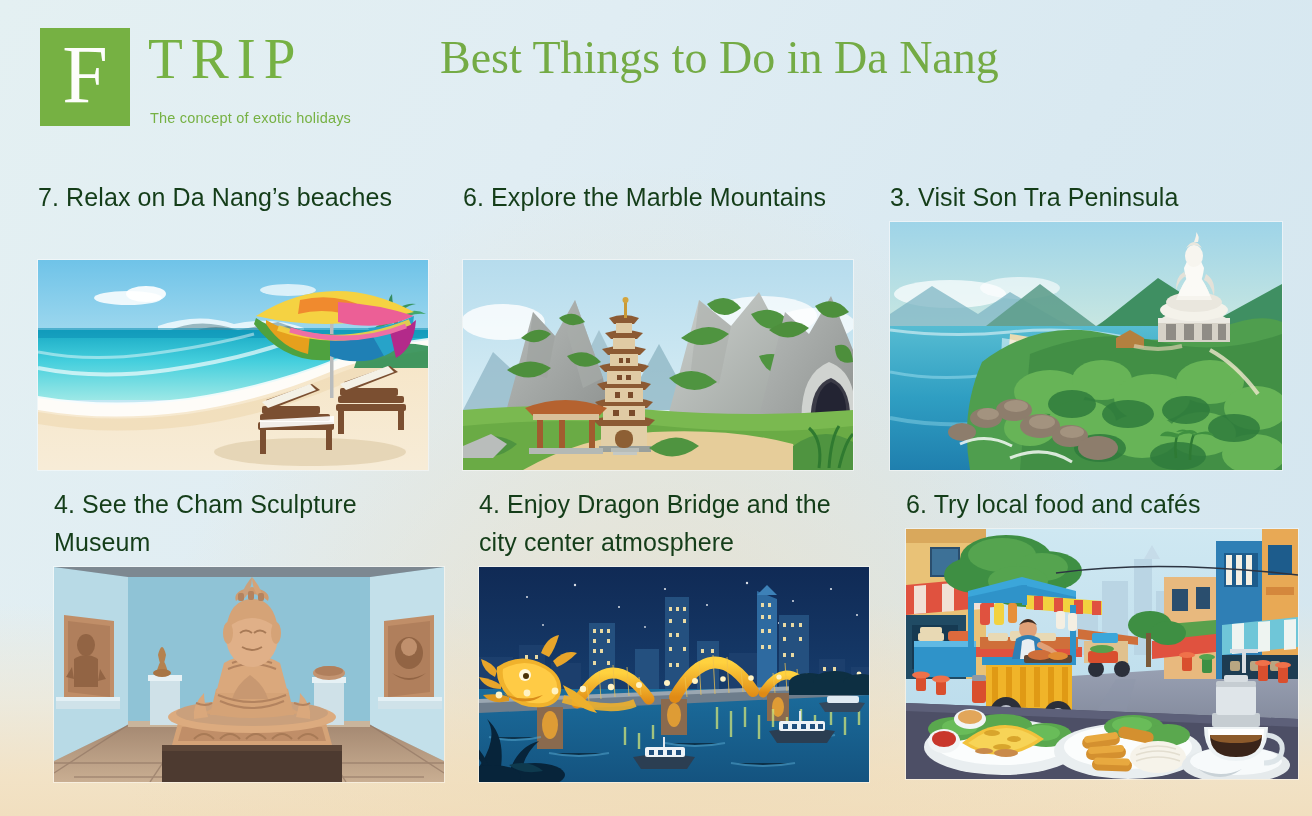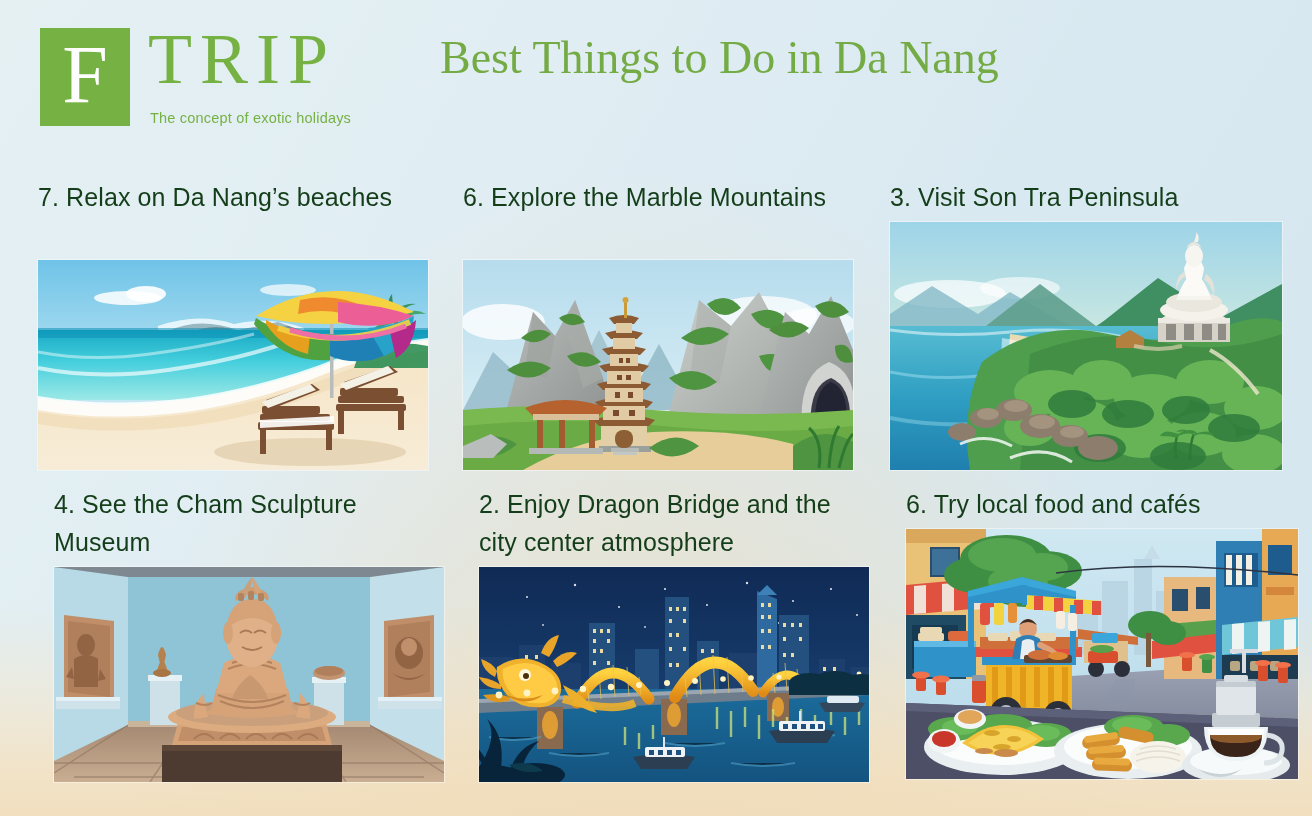--- a/index.html
+++ b/index.html
@@ -31,21 +31,21 @@
   .logo-mark{
     width:90px;height:98px;background:#76b143;
     display:flex;align-items:center;justify-content:center;
   }
   .logo-mark span{
     font-family:"Liberation Serif", serif;font-size:82px;line-height:1;
     color:#fdfdfb;font-weight:400;margin-top:-4px;
   }
   .logo-text{margin-left:18px;position:relative;}
   .logo-word{
-    font-family:"Liberation Serif", serif;font-size:72px;line-height:62px;
+    font-family:"Liberation Serif", serif;font-size:57px;line-height:62px;
     color:#76b143;letter-spacing:8px;font-weight:400;
   }
   .logo-tag{
     font-family:"Liberation Sans", sans-serif;font-size:14.5px;
     color:#76b143;letter-spacing:.2px;margin-top:20px;margin-left:2px;
   }
   .title{
     position:absolute;left:440px;top:30px;width:760px;text-align:left;
     font-family:"Liberation Serif", serif;font-size:46px;line-height:56px;
     color:#74ab45;font-weight:400;
@@ -537,21 +537,21 @@
             <g stroke="#b3835f" stroke-width="2" fill="none">
               <path d="M142 136 q10 4 16 0"></path>
                 <path d="M240 136 q10 4 16 0"></path>
             </g>
           </g>
         </svg>
       </div>
     </div>
 
     <div class="cell c2 r2">
-      <div class="cell-head h-2line">2. Enjoy Dragon Bridge and the city center atmosphere</div>
+      <div class="cell-head h-2line">4. Enjoy Dragon Bridge and the city center atmosphere</div>
       <div class="thumb" style="top:82px;width:390px;height:215px;">
         <svg viewBox="0 0 390 215" preserveAspectRatio="none">
           <defs>
             <linearGradient id="d-sky" x1="0" y1="0" x2="0" y2="1">
               <stop offset="0" stop-color="#102a55"></stop>
                 <stop offset="1" stop-color="#1b4a7d"></stop>
             </linearGradient>
             <linearGradient id="d-water" x1="0" y1="0" x2="0" y2="1">
               <stop offset="0" stop-color="#1b6c9c"></stop>
                 <stop offset="1" stop-color="#14537f"></stop>

